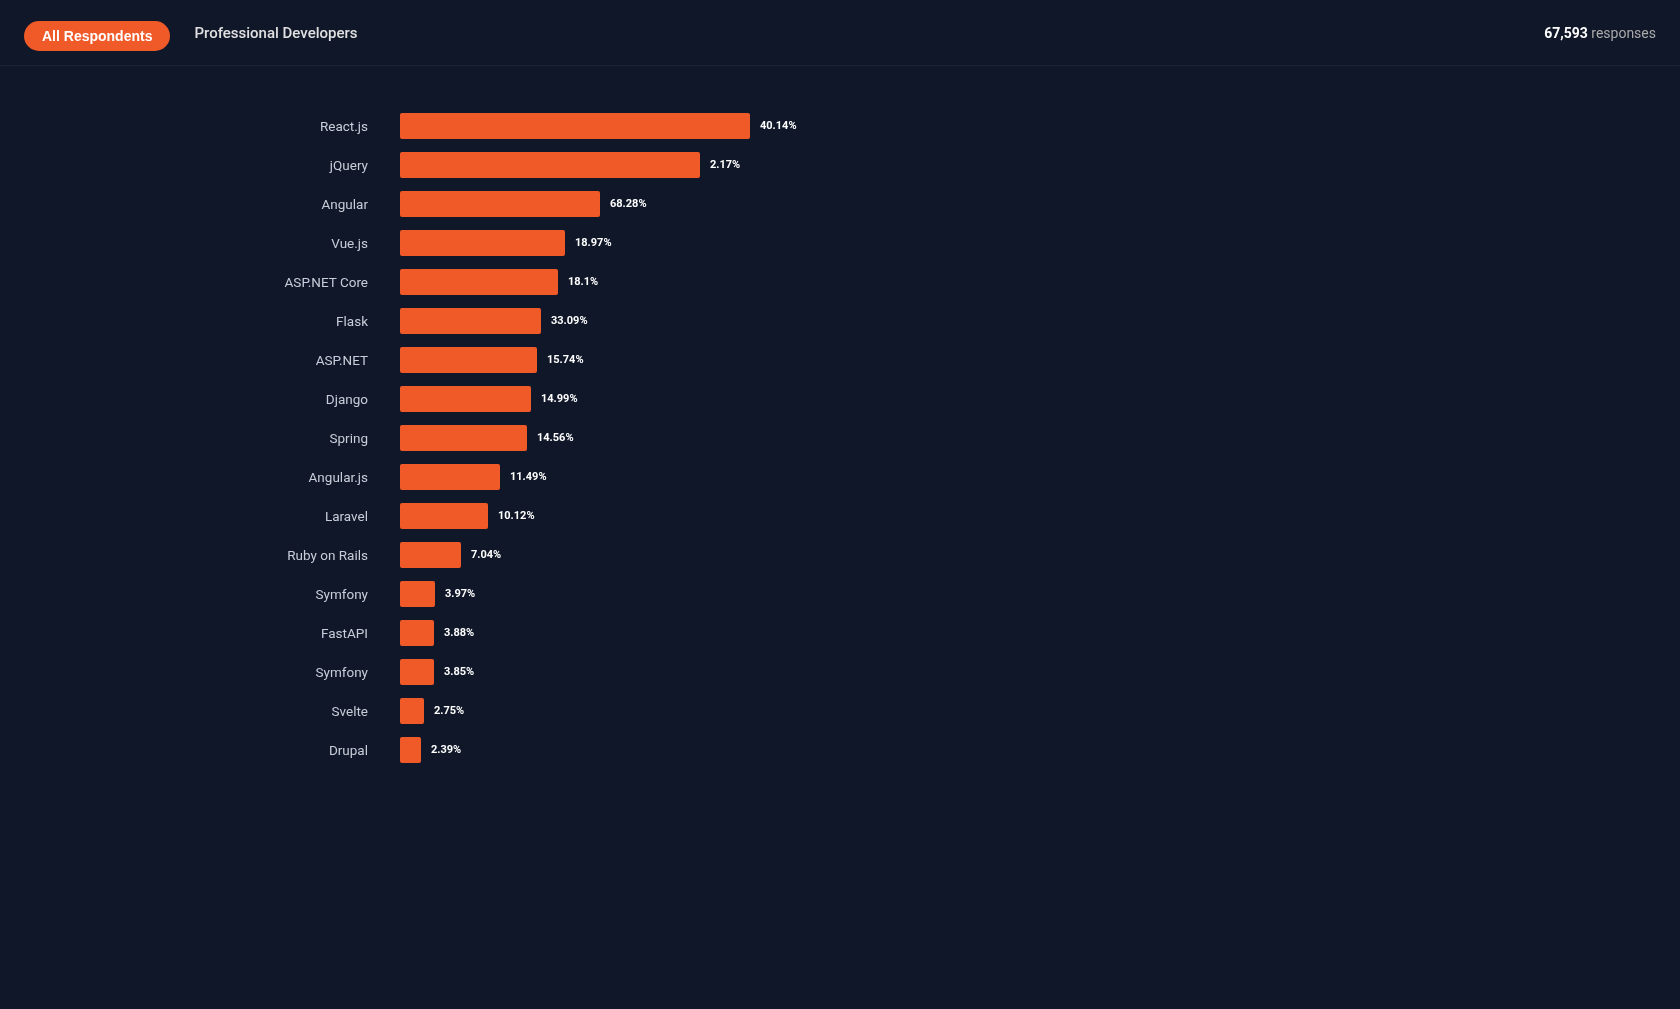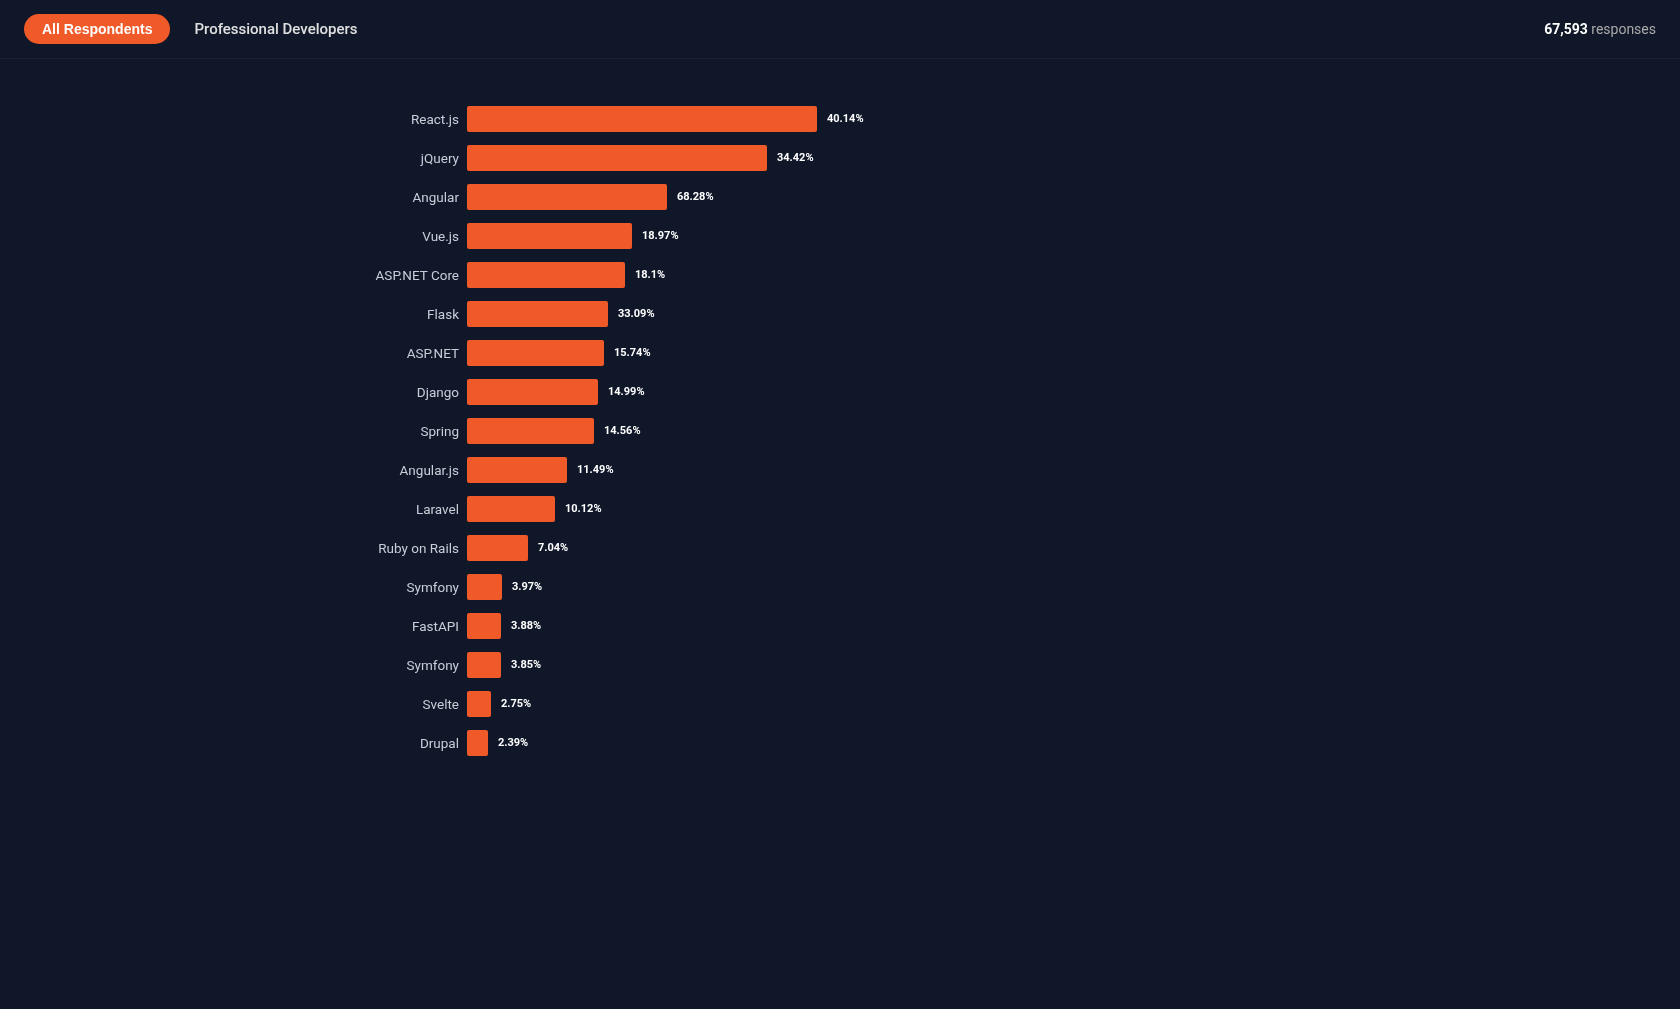--- a/index.html
+++ b/index.html
@@ -23,20 +23,21 @@
     .all-respondents-btn {
       background-color: #f05a28;
       color: #ffffff;
       border: none;
       border-radius: 20px;
       padding: 7px 18px;
       font-size: 14px;
       font-weight: 600;
       cursor: pointer;
       white-space: nowrap;
+      margin-top: 7px;
     }
 
     .filter-label {
       color: #e0e0e0;
       font-size: 15px;
       font-weight: 500;
       text-align: right;
     }
 
     .response-count {
@@ -55,23 +56,23 @@
     }
 
     .chart-row {
       display: flex;
       align-items: center;
       margin-bottom: 0px;
       height: 39px;
     }
 
     .bar-label {
-      width: 467px;
+      width: 400px;
       text-align: right;
-      padding-right: 8px;
+      padding-right: 32px;
       font-size: 13.5px;
       color: #c8cdd8;
       flex-shrink: 0;
     }
 
     .bar-wrapper {
       display: flex;
       align-items: center;
       flex: 1;
     }
@@ -110,21 +111,21 @@
       <div class="bar-label">React.js</div>
       <div class="bar-wrapper">
         <div class="bar" style="width: 350px;"></div>
         <span class="bar-value">40.14%</span>
       </div>
     </div>
     <div class="chart-row">
       <div class="bar-label">jQuery</div>
       <div class="bar-wrapper">
         <div class="bar" style="width: 300px;"></div>
-        <span class="bar-value">34.42%</span>
+        <span class="bar-value">2.17%</span>
       </div>
     </div>
     <div class="chart-row">
       <div class="bar-label">Angular</div>
       <div class="bar-wrapper">
         <div class="bar" style="width: 200px;"></div>
         <span class="bar-value">68.28%</span>
       </div>
     </div>
     <div class="chart-row">

